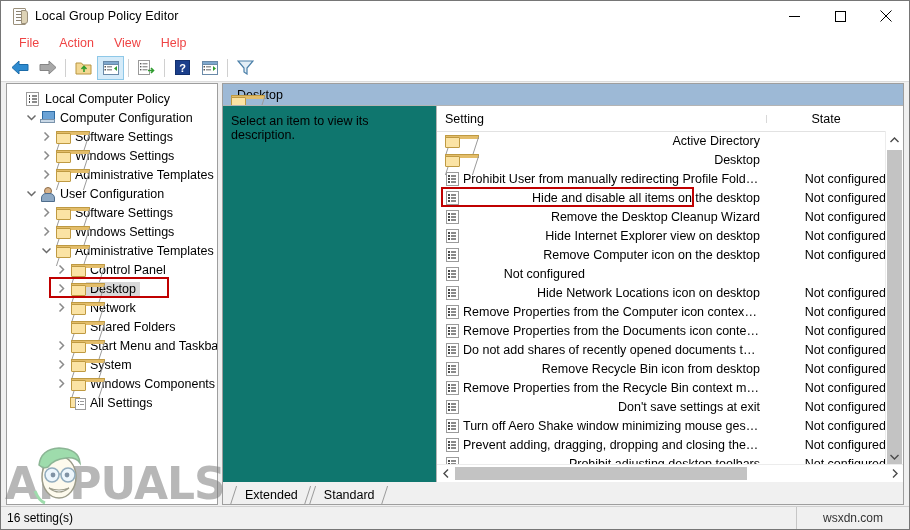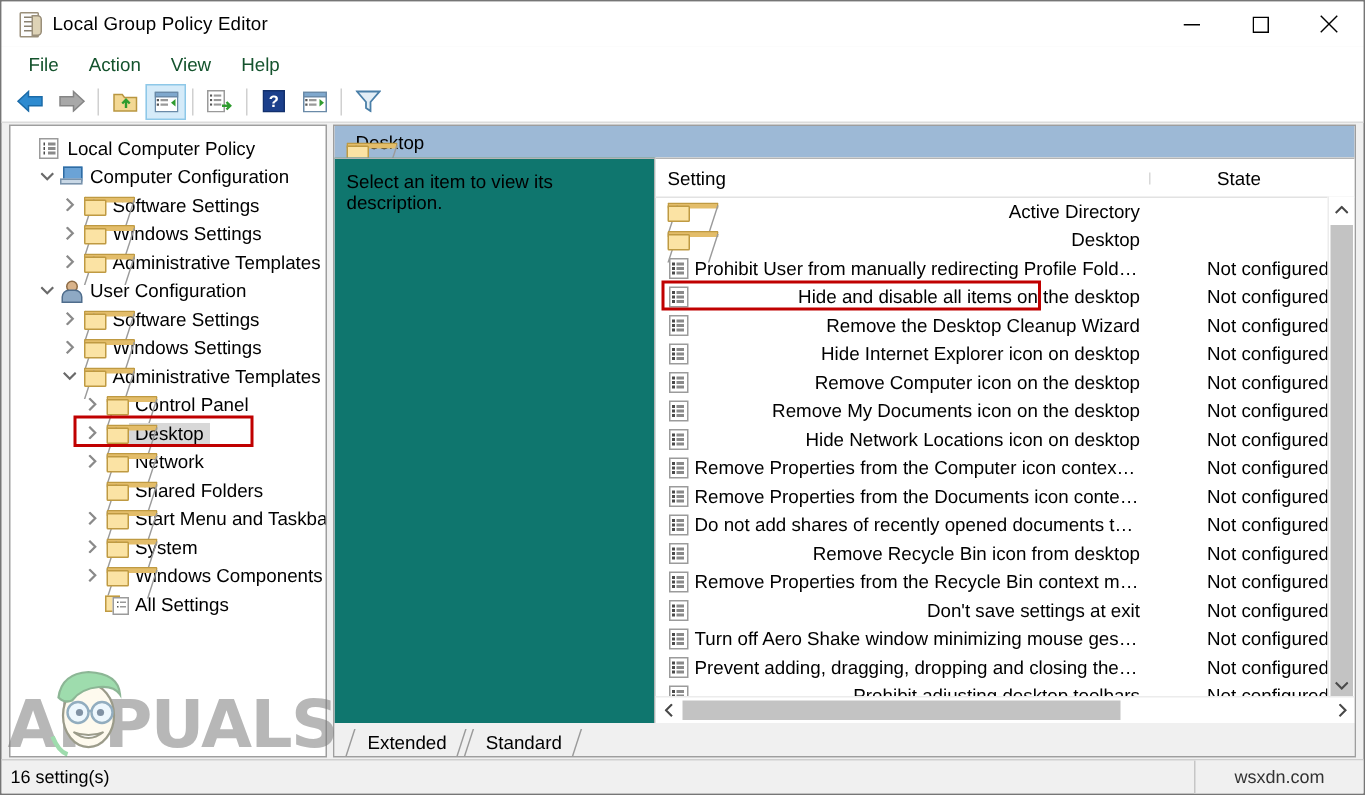--- a/index.html
+++ b/index.html
@@ -36,21 +36,21 @@
     width:46px;height:30px;display:flex;align-items:center;justify-content:center;
     font-size:12px;color:#000;
   }
   .win-btn svg{display:block;}
   
   .menubar{
     height:23px;background:#ffffff;display:flex;align-items:center;
     padding-left:8px;
   }
   .menu-item{
-    padding:2px 10px;font-size:12.5px;color:#14532d;
+    padding:2px 10px;font-size:12.5px;color:#ef4444;
   }
   
   .toolbar{
     height:27px;background:#ffffff;display:flex;align-items:center;
     padding-left:6px;border-bottom:1px solid #dcdcdc;
   }
   .tb-btn{width:27px;height:24px;display:flex;align-items:center;justify-content:center;position:relative;}
   .tb-btn.sel{background:#d5ebf9;border:1px solid #8ec8e8;box-sizing:border-box;}
   .tb-sep{width:1px;height:18px;background:#d0d0d0;margin:0 4px;}
   
@@ -619,39 +619,38 @@
                 </span>
                 <span class="rname">Remove the Desktop Cleanup Wizard</span>
                 <span class="rstate">Not configured</span>
               </div>
               <div class="row">
                 <span class="ricon">
                   <span class="polyicon">
                     <span class="sheet"></span>
                   </span>
                 </span>
-                <span class="rname">Hide Internet Explorer icon on desktop</span>
+                <span class="rname">Hide Internet Explorer view on desktop</span>
                 <span class="rstate">Not configured</span>
               </div>
               <div class="row">
                 <span class="ricon">
                   <span class="polyicon">
                     <span class="sheet"></span>
                   </span>
                 </span>
                 <span class="rname">Remove Computer icon on the desktop</span>
                 <span class="rstate">Not configured</span>
               </div>
               <div class="row">
                 <span class="ricon">
                   <span class="polyicon">
                     <span class="sheet"></span>
                   </span>
                 </span>
-                <span class="rname">Remove My Documents icon on the desktop</span>
                 <span class="rstate">Not configured</span>
               </div>
               <div class="row">
                 <span class="ricon">
                   <span class="polyicon">
                     <span class="sheet"></span>
                   </span>
                 </span>
                 <span class="rname">Hide Network Locations icon on desktop</span>
                 <span class="rstate">Not configured</span>

